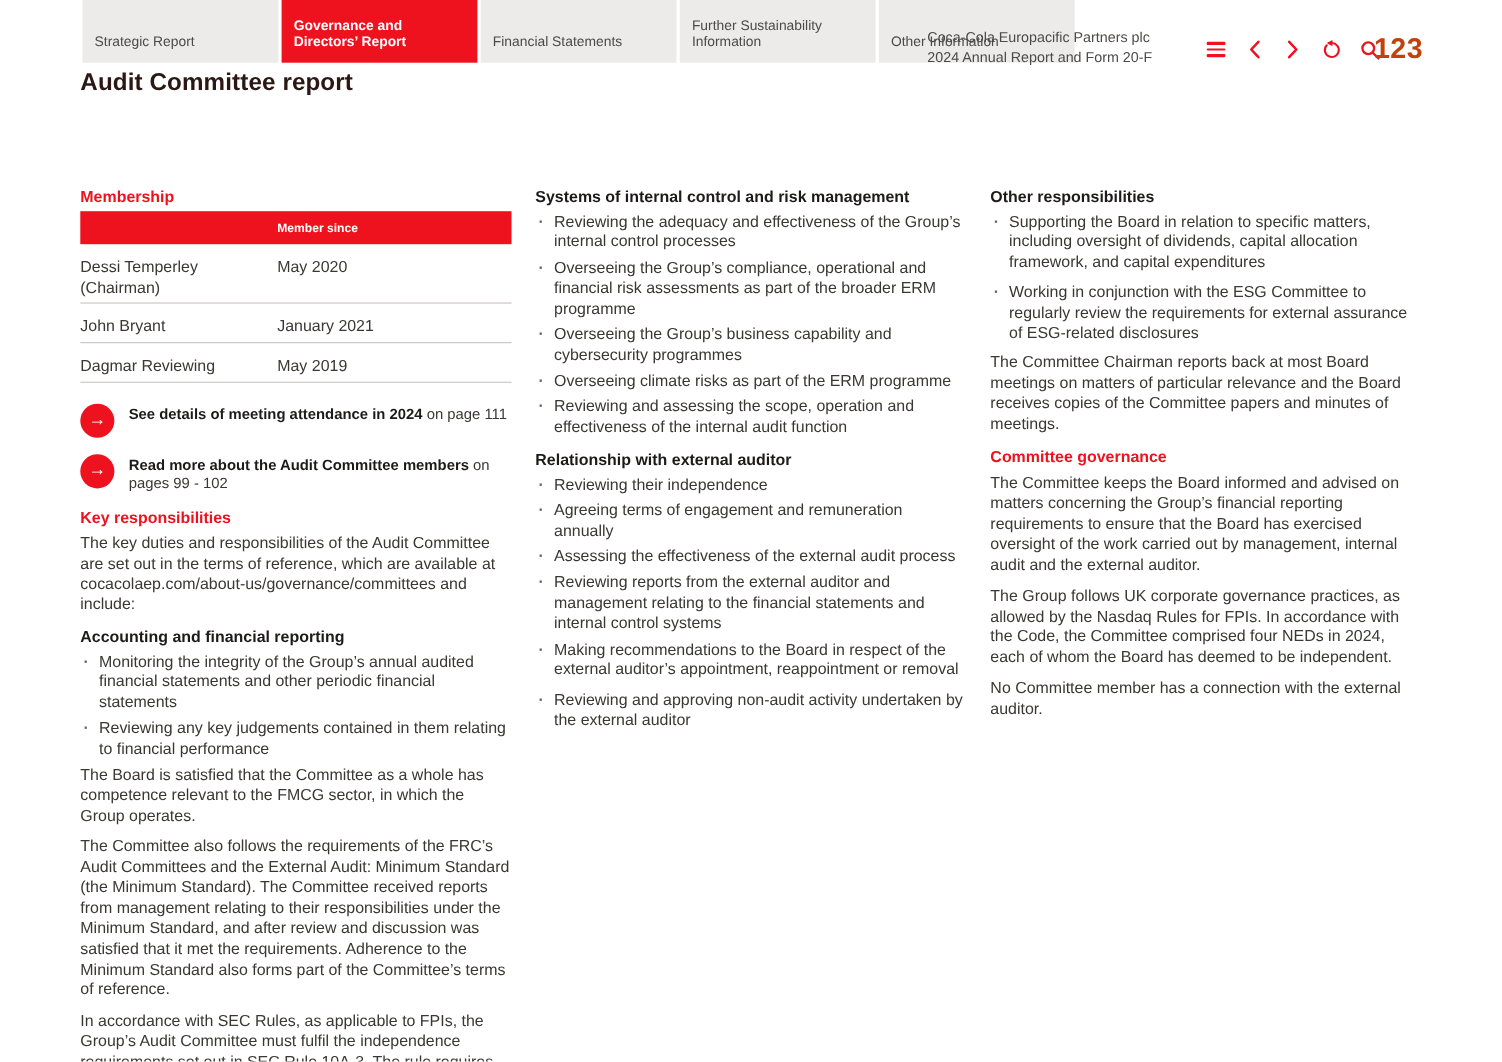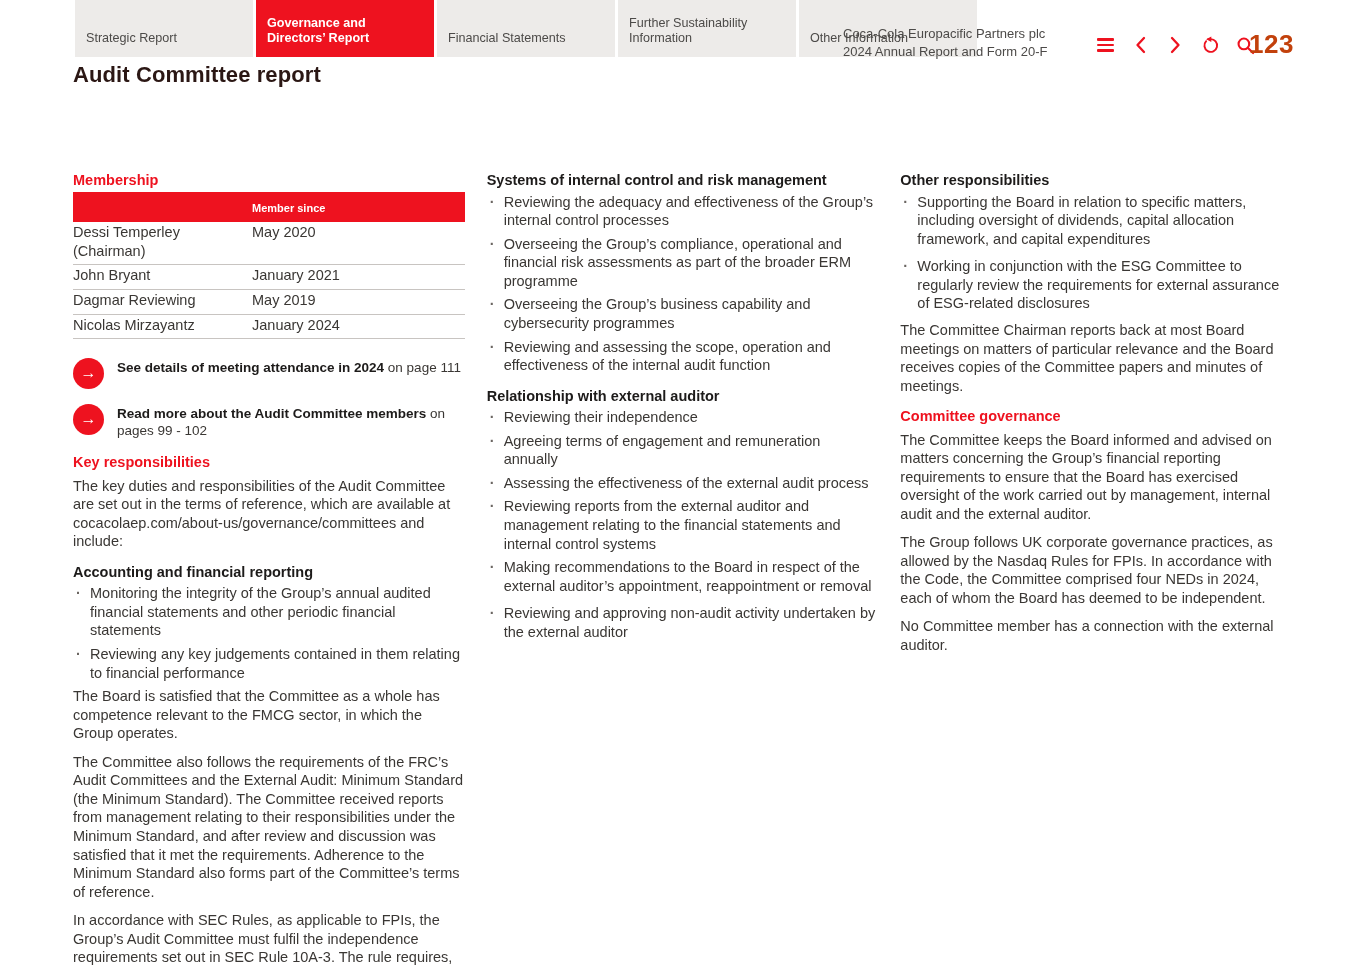--- a/index.html
+++ b/index.html
@@ -47,21 +47,21 @@
   .red-heading { font-size:14.5px; font-weight:bold; color:#ee121f; line-height:1.2; margin-bottom:5px; }
   .blk-heading { font-size:14.5px; font-weight:bold; color:#1d1b1a; line-height:1.22; margin:13px 0 3px; }
   .blk-heading.first { margin-top:0; }
   p.body { margin:0 0 10px; }
   ul.bullets { list-style:none; margin:0 0 4px; }
   ul.bullets li { position:relative; padding-left:17px; margin-bottom:5px; }
   ul.bullets li::before { content:"·"; position:absolute; left:3px; top:0; color:#6b6662; font-weight:bold; }
   
   .mem-head { background:#ee121f; height:30px; position:relative; margin-top:3px; }
   .mem-head span { position:absolute; left:179px; bottom:7px; color:#ffffff; font-size:11px; font-weight:bold; }
-  .mem-row { display:flex; border-bottom:1px solid #c8c4c1; padding:1px 0 4px; }
+  .mem-row { display:flex; border-bottom:1px solid #c8c4c1; padding:12px 0 4px; }
   .mem-name { width:179px; padding-right:8px; }
   .mem-since { flex:1; }
   .mem-table { margin-bottom:19px; }
   
   .xref { display:flex; gap:13px; margin-bottom:15px; align-items:flex-start; cursor:pointer; }
   .xref-icon {
     width:31px; height:31px; border-radius:50%; background:#ee121f; color:#ffffff;
     display:flex; align-items:center; justify-content:center;
     font-size:16px; font-weight:bold; flex-shrink:0;
   }
@@ -144,24 +144,20 @@
         <div class="mem-since">May 2020</div>
       </div>
       <div class="mem-row">
         <div class="mem-name">John Bryant</div>
         <div class="mem-since">January 2021</div>
       </div>
       <div class="mem-row">
         <div class="mem-name">Dagmar Reviewing</div>
         <div class="mem-since">May 2019</div>
       </div>
-      <div class="mem-row">
-        <div class="mem-name">Nicolas Mirzayantz</div>
-        <div class="mem-since">January 2024</div>
-      </div>
     </div>
 
     <div class="xref">
       <div class="xref-icon">→</div>
       <div class="xref-text"><b>See details of meeting attendance in 2024</b><span> on page 111</span></div>
     </div>
     <div class="xref">
       <div class="xref-icon">→</div>
       <div class="xref-text"><b>Read more about the Audit Committee members</b><span> on pages 99 - 102</span></div>
     </div>
@@ -175,20 +171,21 @@
       <li>Reviewing any key judgements contained in them relating to financial performance</li>
     </ul>
   </div>
 
   <div class="col">
     <div class="blk-heading first">Systems of internal control and risk management</div>
     <ul class="bullets">
       <li>Reviewing the adequacy and effectiveness of the Group’s internal control processes</li>
       <li>Overseeing the Group’s compliance, operational and financial risk assessments as part of the broader ERM programme</li>
       <li>Overseeing the Group’s business capability and cybersecurity programmes</li>
+      <li>Overseeing climate risks as part of the ERM programme</li>
       <li>Reviewing and assessing the scope, operation and effectiveness of the internal audit function</li>
     </ul>
     <div class="blk-heading">Relationship with external auditor</div>
     <ul class="bullets">
       <li>Reviewing their independence</li>
       <li>Agreeing terms of engagement and remuneration annually</li>
       <li>Assessing the effectiveness of the external audit process</li>
       <li>Reviewing reports from the external auditor and management relating to the financial statements and internal control systems</li>
       <li>Making recommendations to the Board in respect of the external auditor’s appointment, reappointment or removal</li>
       <li style="margin-top:9px;">Reviewing and approving non-audit activity undertaken by the external auditor</li>

